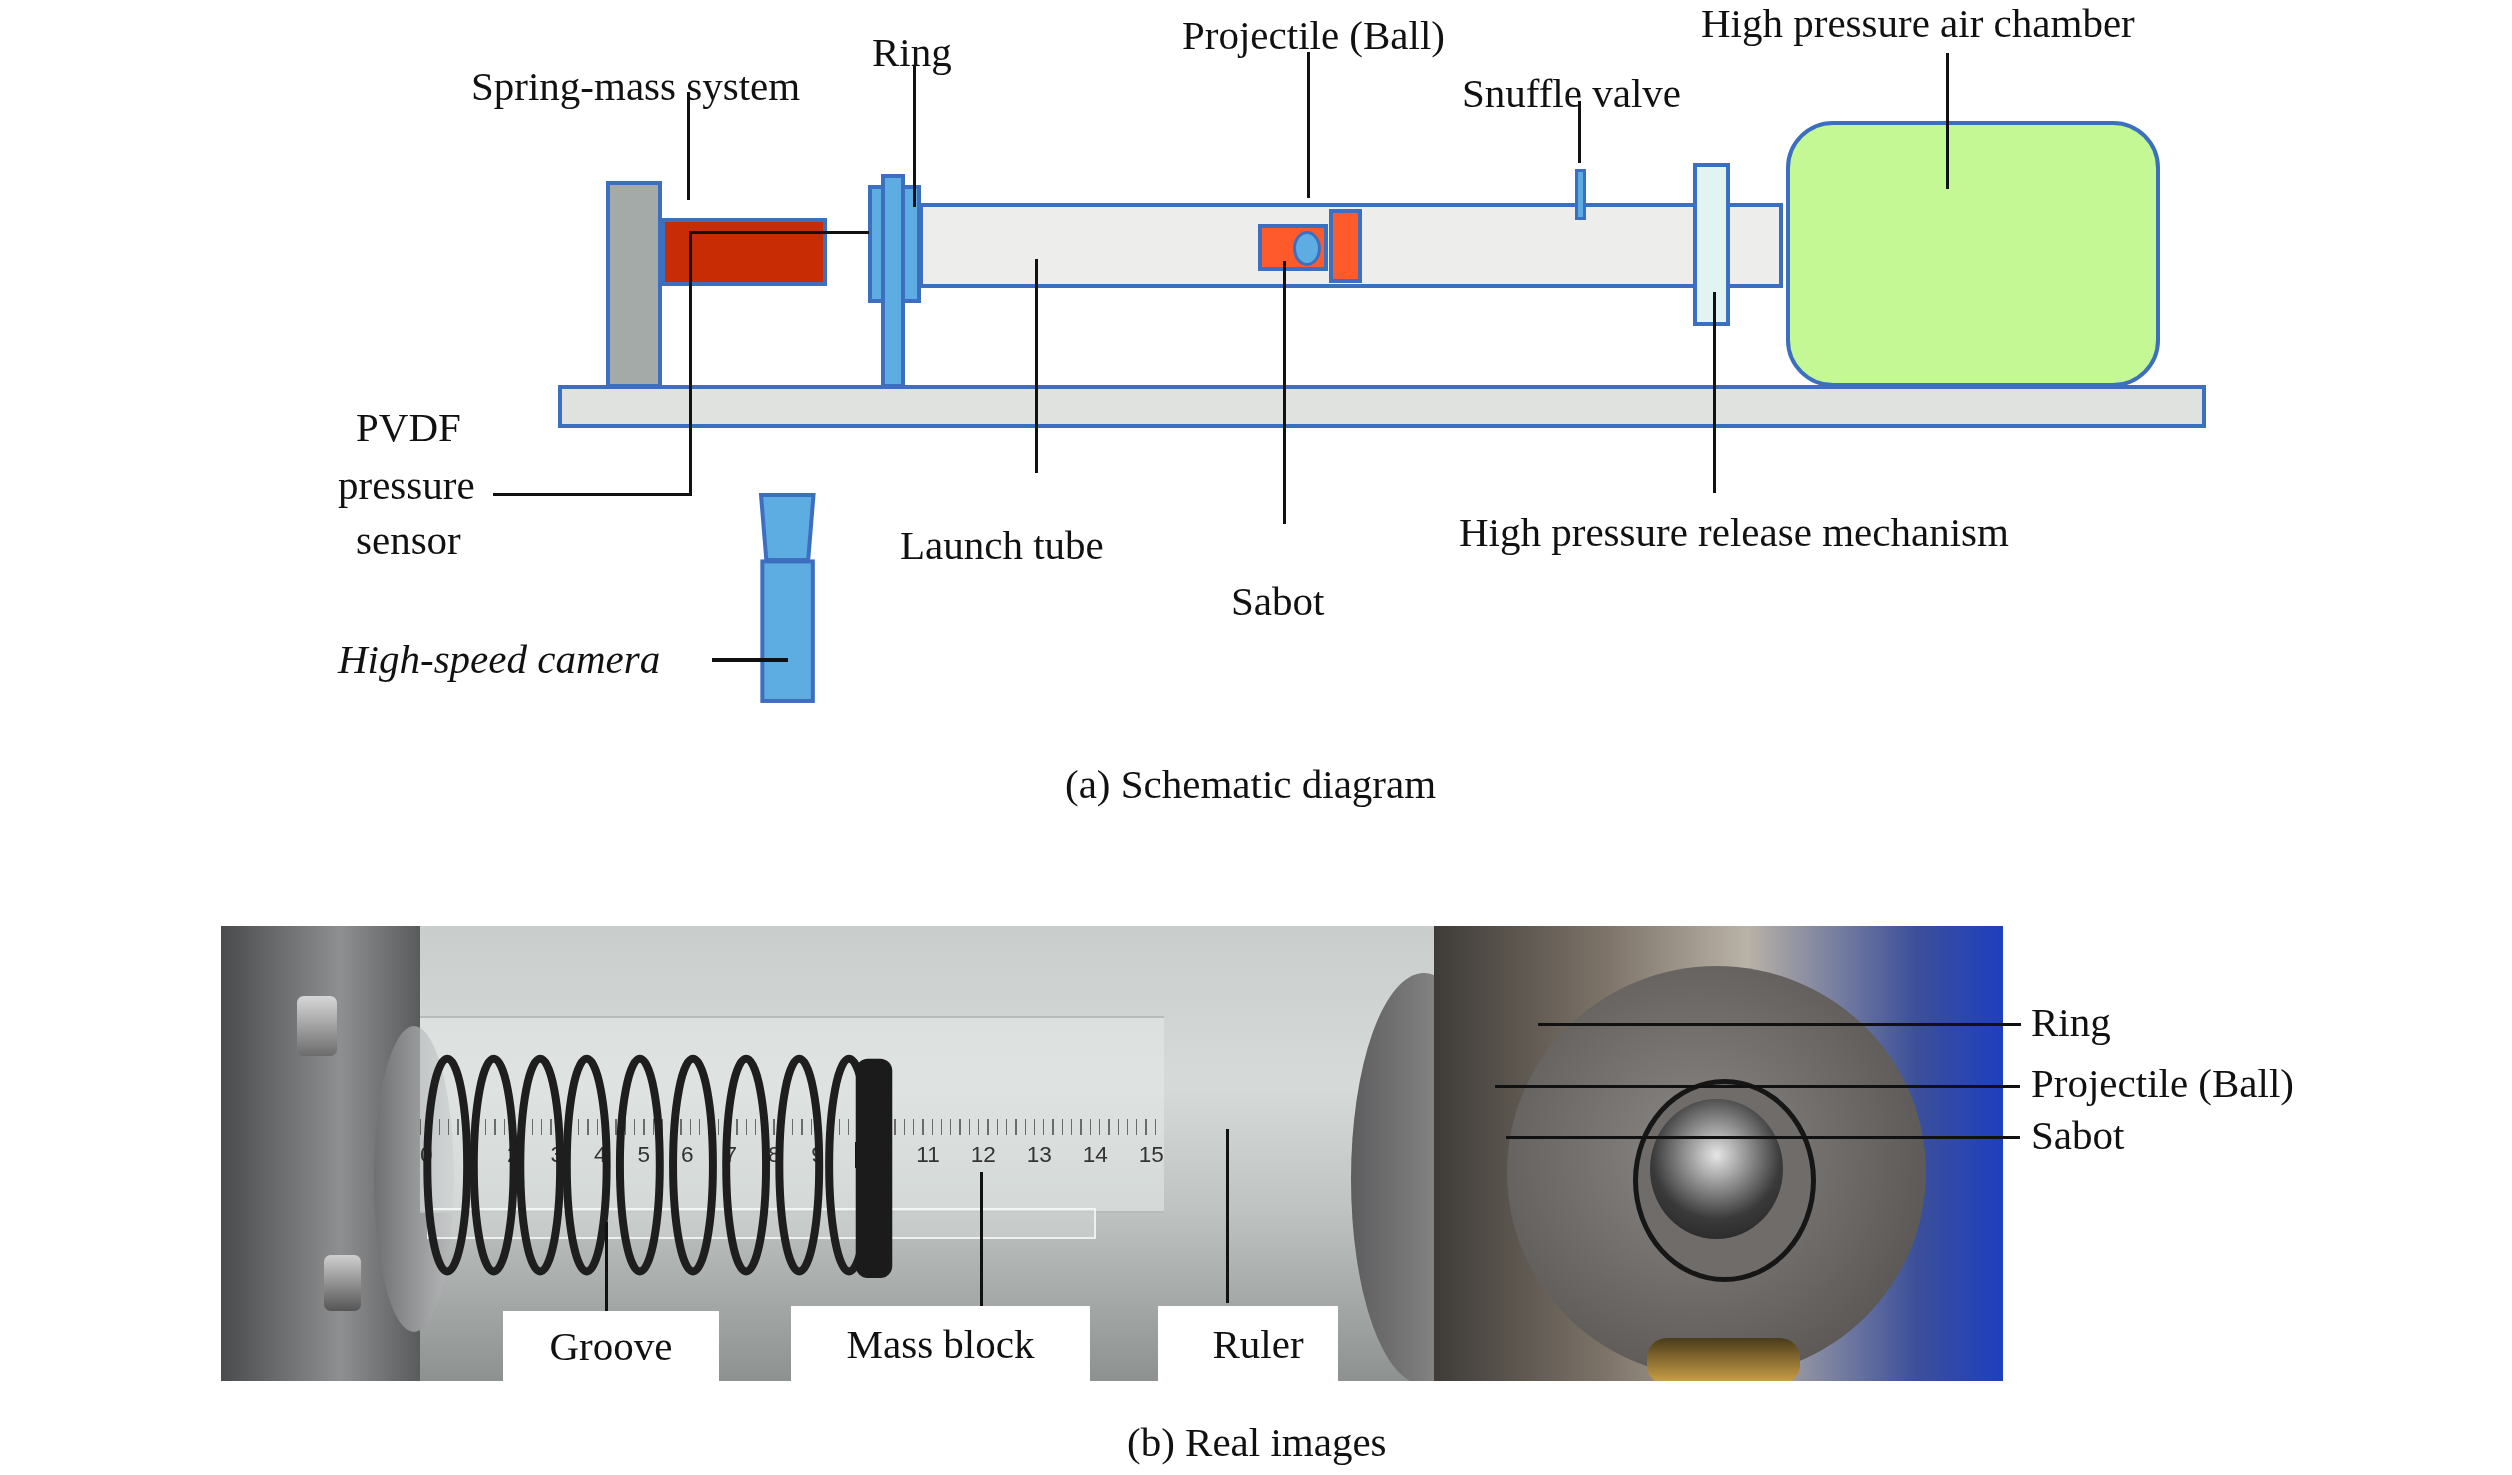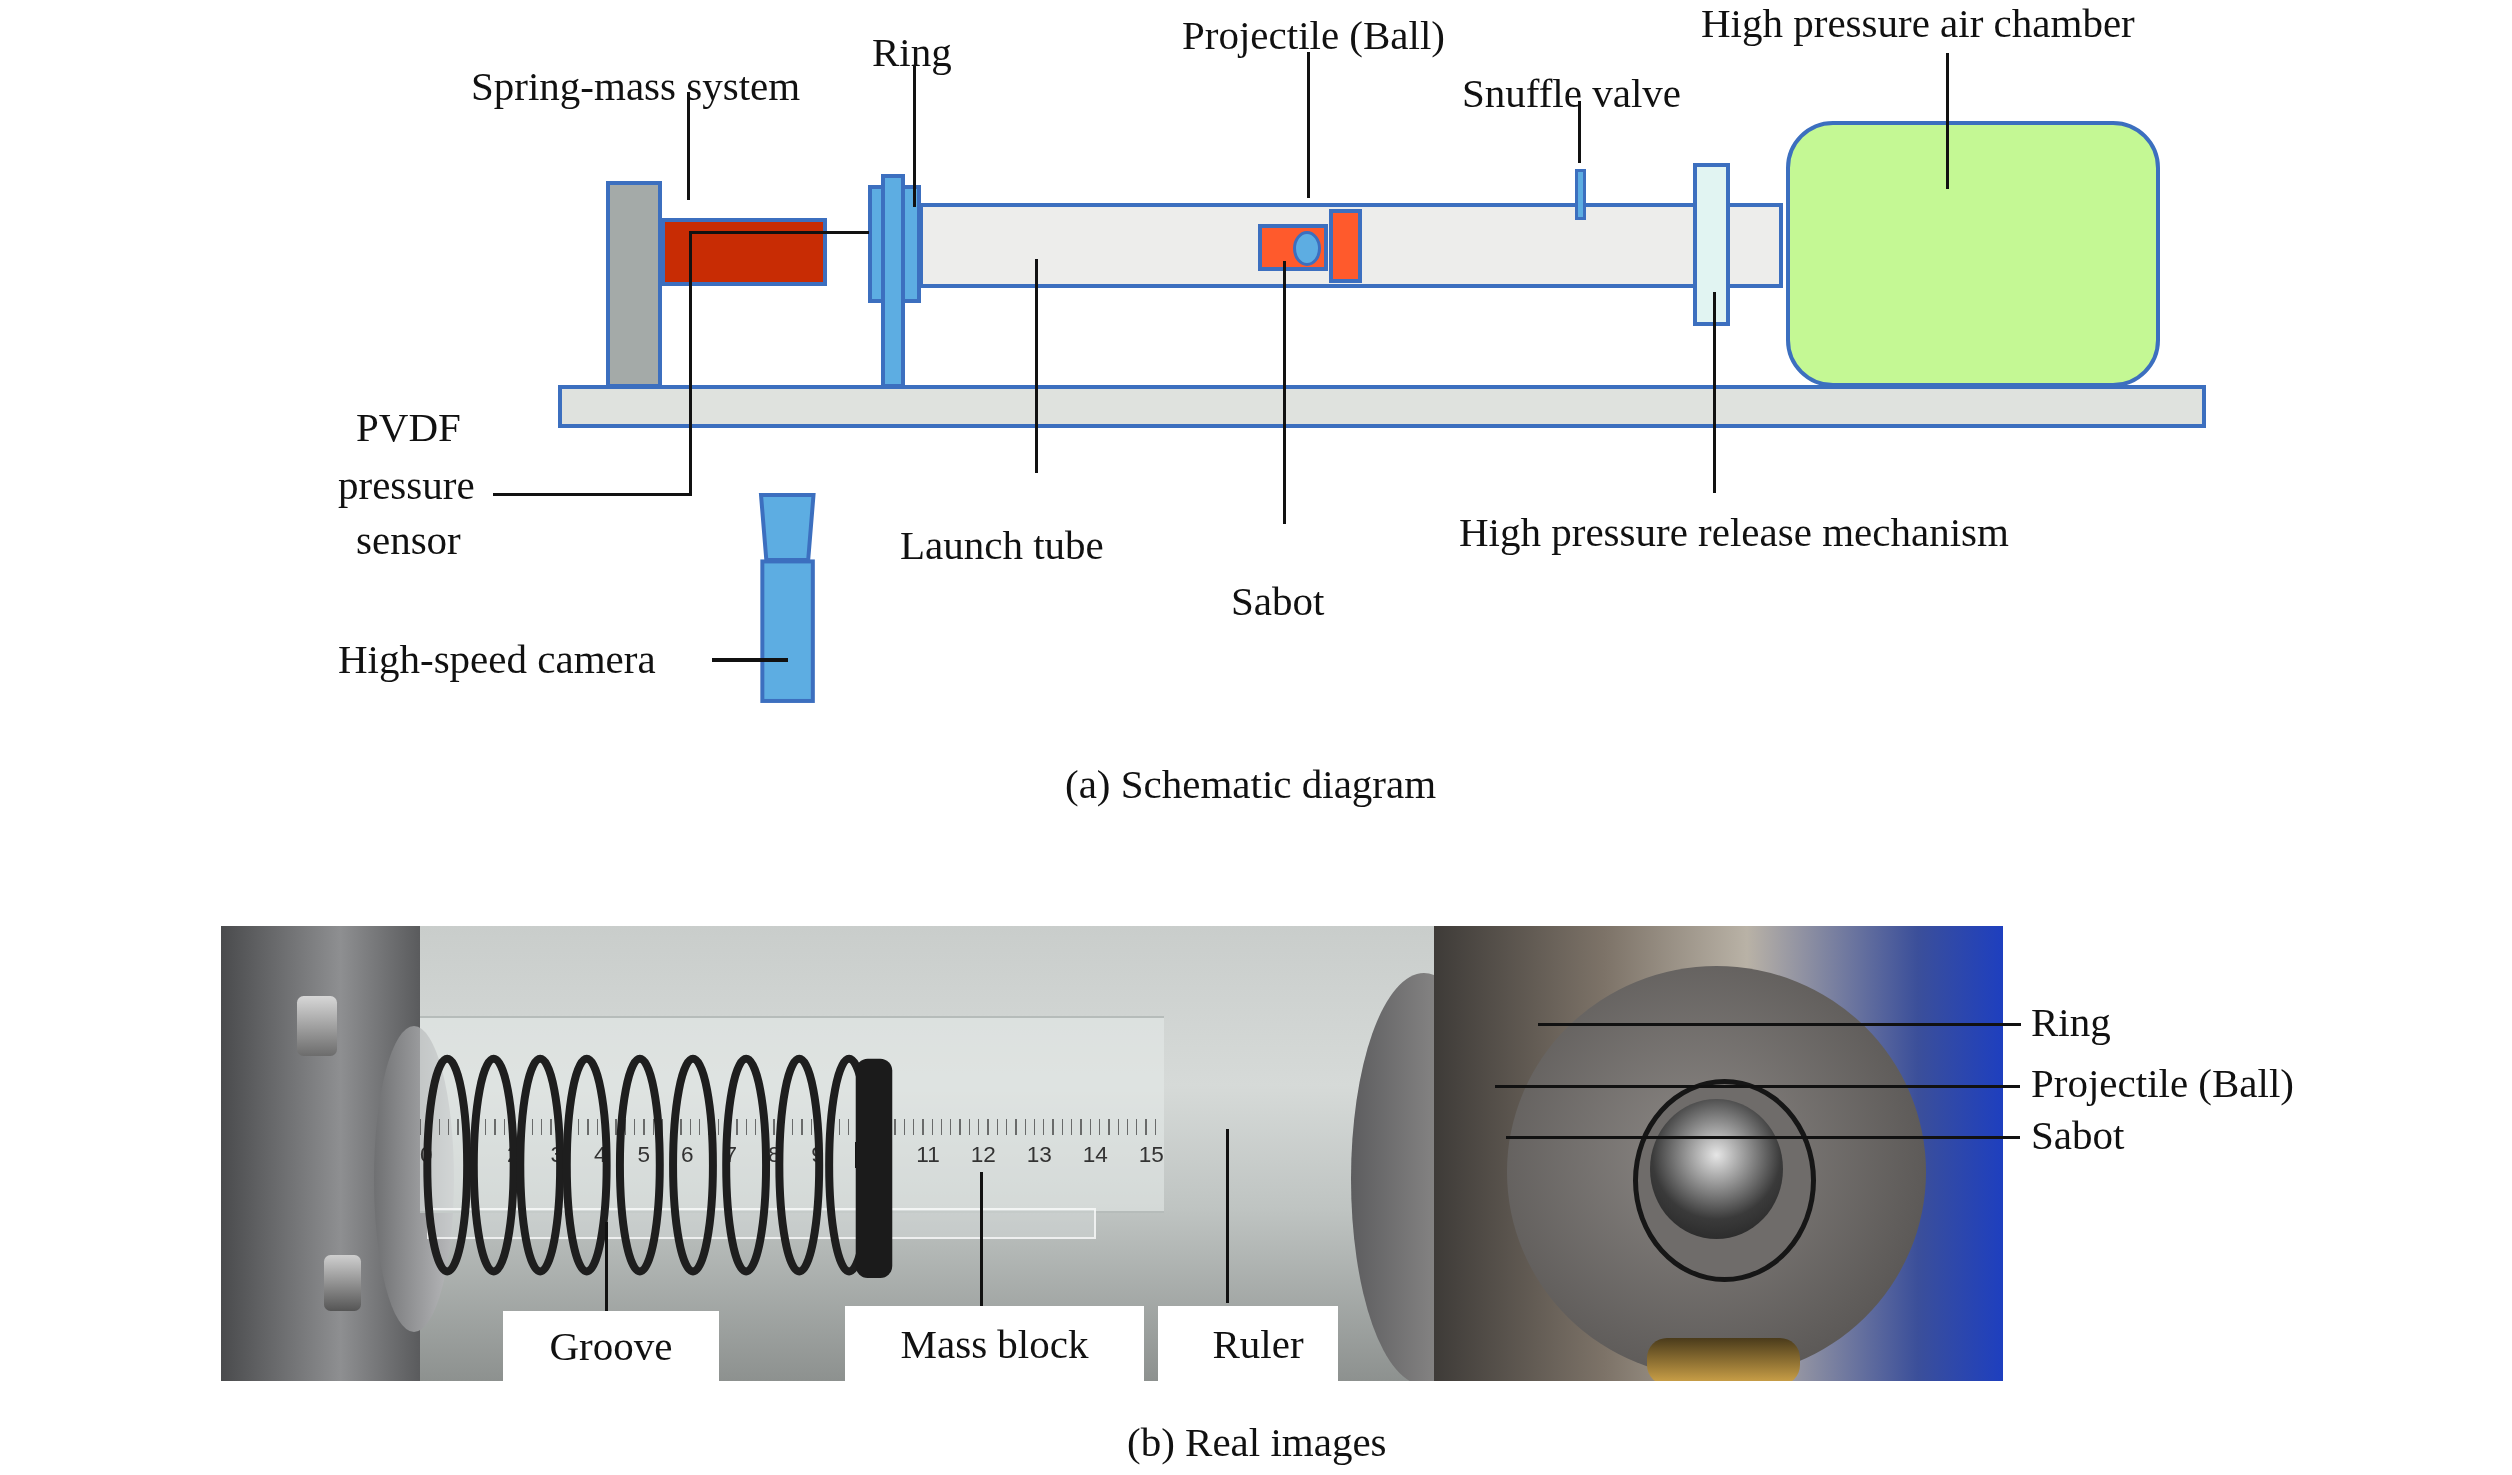--- a/index.html
+++ b/index.html
@@ -61,21 +61,21 @@
   <div class="lbl" style="left:872px;top:32px;">Ring</div>
   <div class="lbl" style="left:1182px;top:14.6px;">Projectile (Ball)</div>
   <div class="lbl" style="left:1462px;top:73px;">Snuffle valve</div>
   <div class="lbl" style="left:1701px;top:2.7px;">High pressure air chamber</div>
   <div class="lbl" style="left:356px;top:407px;">PVDF</div>
   <div class="lbl" style="left:338px;top:465px;">pressure</div>
   <div class="lbl" style="left:356px;top:520px;">sensor</div>
   <div class="lbl" style="left:900px;top:525px;">Launch tube</div>
   <div class="lbl" style="left:1231px;top:581px;">Sabot</div>
   <div class="lbl" style="left:1459px;top:512px;">High pressure release mechanism</div>
-  <div class="lbl" style="left:338px;top:639px;">High-speed camera</div>
+  <div class="lbl" style="left:338px;top:639px;font-style:italic;">High-speed camera</div>
 
   <div class="cap" style="left:1065px;top:764px;">(a) Schematic diagram</div>
 </div>
 
 <div>
 
   <div class="photo" style="left:221px;top:926px;width:1213px;height:455px;
               background:linear-gradient(180deg,#c9cdcb 0%,#d6dad8 35%,#bfc4c2 62%,#8d918f 100%);">
 
     <div style="position:absolute;left:0;top:0;width:199px;height:455px;background:linear-gradient(90deg,#4a4b4d,#8e8f91 60%,#5a5b5d);"></div>
@@ -124,21 +124,21 @@
       <rect x="955" y="200" width="55" height="330" rx="18" fill="#1b1b1b"></rect>
     </svg>
 
     <div style="position:absolute;left:1130px;top:47px;width:146px;height:412px;border-radius:50%;background:linear-gradient(90deg,#5d5d5f,#a09e9c);"></div>
 
     <div class="ln" style="left:384px;top:296px;width:2.7px;height:90px;"></div>
     <div class="ln" style="left:759px;top:246px;width:2.7px;height:136px;"></div>
     <div class="ln" style="left:1005px;top:203px;width:2.7px;height:174px;"></div>
 
     <div class="tagbox" style="left:282px;top:385px;width:216px;height:70px;">Groove</div>
-    <div class="tagbox" style="left:624px;top:380px;width:299px;height:75px;">Mass block</div>
+    <div class="tagbox" style="left:570px;top:380px;width:299px;height:75px;">Mass block</div>
     <div class="tagbox" style="left:937px;top:380px;width:160px;height:75px;padding-left:20px;">Ruler</div>
   </div>
 
   <div class="photo" style="left:1434px;top:926px;width:569px;height:455px;
               background:linear-gradient(90deg,#3e3b38 0%,#7d7368 30%,#b9b2a6 55%,#3b4f9a 85%,#1e3fbf 100%);">
     <div style="position:absolute;left:73px;top:40px;width:419px;height:412px;border-radius:50%;background:radial-gradient(circle at 45% 45%,#8b8784,#5e5b59 70%,#4a4746);"></div>
     <div style="position:absolute;left:199px;top:153px;width:173px;height:193px;border-radius:50%;border:5.3px solid #161616;background:#6f6c6a;"></div>
     <div style="position:absolute;left:216px;top:173px;width:133px;height:140px;border-radius:50%;background:radial-gradient(circle at 50% 40%,#e6e6e6,#3a3a3a 60%,#1d1d1d);"></div>
     <div style="position:absolute;left:213px;top:412px;width:153px;height:47px;border-radius:20px;background:linear-gradient(180deg,#4a3b1b,#d2a64a);"></div>
   </div>

